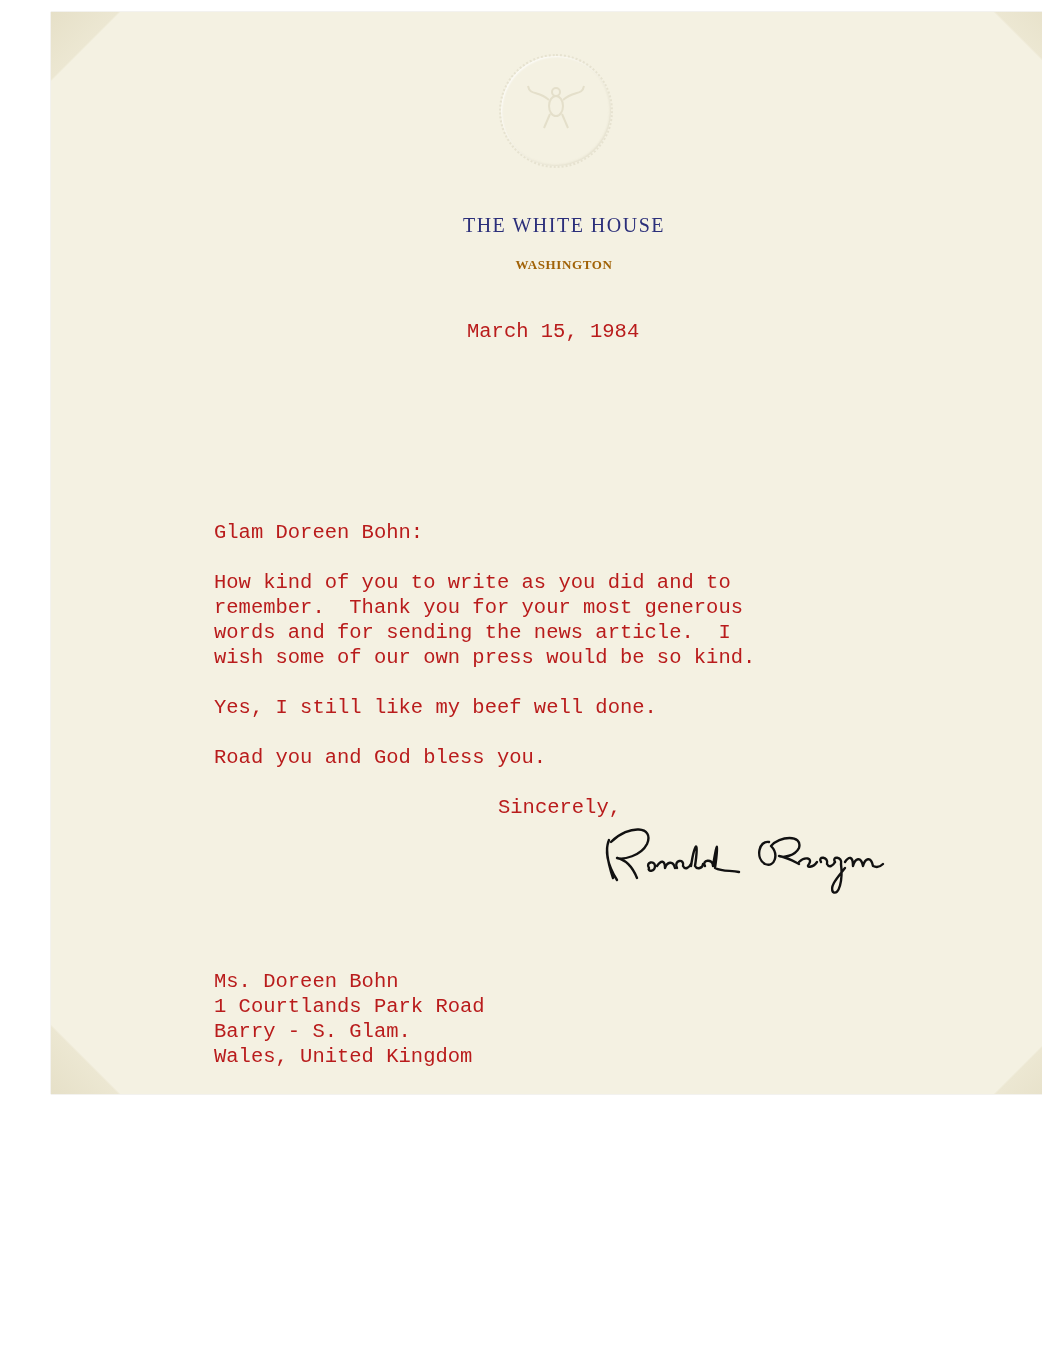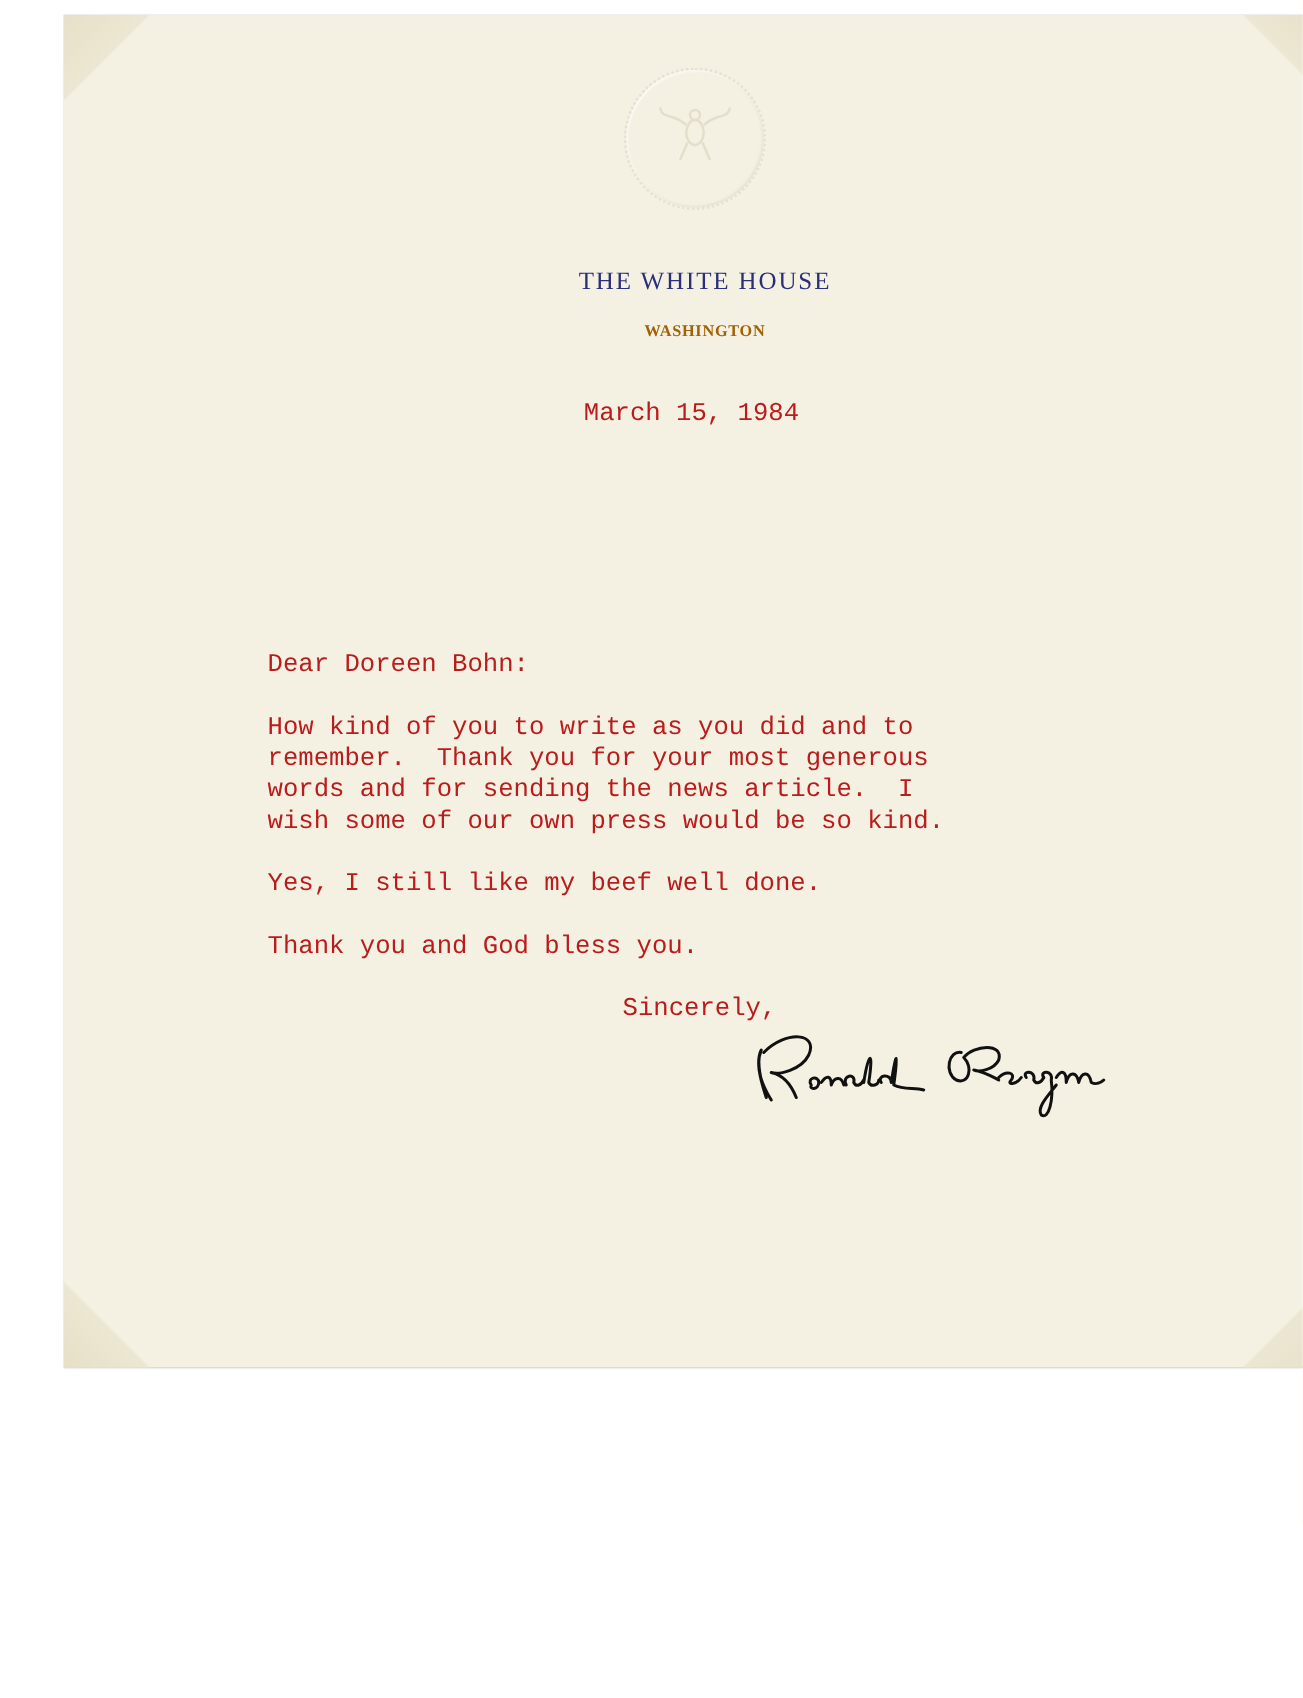--- a/index.html
+++ b/index.html
@@ -111,27 +111,27 @@
         <path d="M36 36 L 42 50"></path>
         <circle cx="30" cy="14" r="4"></circle>
       </g>
     </svg>
   </div>
 
   <div class="letterhead-title">THE WHITE HOUSE</div>
   <div class="letterhead-sub">WASHINGTON</div>
 
   <div class="typed date">March 15, 1984</div>
-  <div class="typed salutation">Dear Doreen Bohn:</div>
+  <div class="typed salutation">Glam Doreen Bohn:</div>
   <div class="typed para2">Yes, I still like my beef well done.</div>
   <div class="typed para1">How kind of you to write as you did and to
 remember.  Thank you for your most generous
 words and for sending the news article.  I
 wish some of our own press would be so kind.</div>
-  <div class="typed para3">Thank you and God bless you.</div>
+  <div class="typed para3">Road you and God bless you.</div>
   <div class="typed closing">Sincerely,</div>
 
   <div class="signature" title="Ronald Reagan">
     <svg width="330" height="90" viewBox="0 0 330 90">
       <g fill="none" stroke="#111111" stroke-width="2.4" stroke-linecap="round" stroke-linejoin="round">
 
         <path d="M14 58 C 8 40, 6 28, 10 20 C 6 30, 8 44, 18 60"></path>
         <path d="M12 22 C 30 4, 56 6, 48 24 C 42 36, 24 40, 18 38 C 28 40, 34 48, 38 58"></path>
 
         <path d="M50 48 C 46 42, 56 40, 56 46 C 56 52, 48 52, 50 48"></path>
@@ -143,13 +143,17 @@
         <path d="M170 22 C 160 20, 156 38, 166 44 C 176 48, 180 34, 172 26 C 180 16, 204 14, 200 28 C 196 36, 184 38, 180 36 C 190 38, 196 42, 200 44"></path>
 
         <path d="M200 42 C 206 36, 214 38, 210 44 C 206 48, 214 48, 218 42"></path>
         <path d="M222 42 C 218 36, 230 36, 228 44 C 230 48, 234 46, 236 42"></path>
         <path d="M236 42 C 232 36, 244 36, 242 44 C 244 60, 240 76, 234 72 C 230 66, 240 56, 246 48"></path>
         <path d="M246 42 C 250 36, 254 36, 254 46 C 256 38, 262 36, 264 46 C 266 38, 272 36, 274 46 C 278 48, 282 46, 284 44"></path>
       </g>
     </svg>
   </div>
 
+  <div class="typed address">Ms. Doreen Bohn
+1 Courtlands Park Road
+Barry - S. Glam.
+Wales, United Kingdom</div>
 </div>
 
 </body></html>

